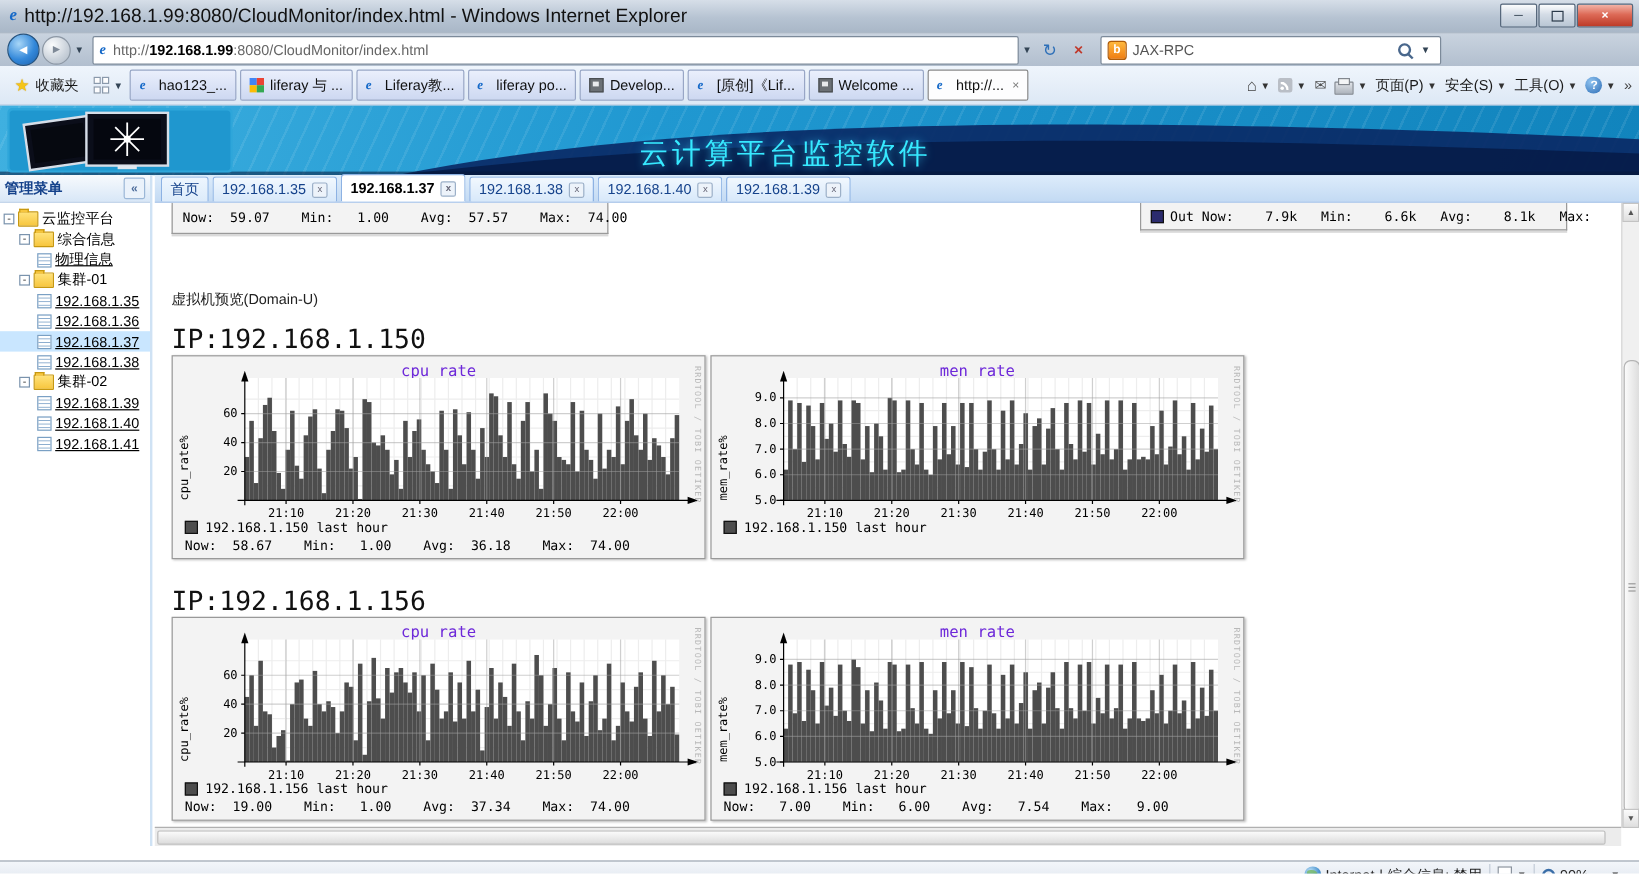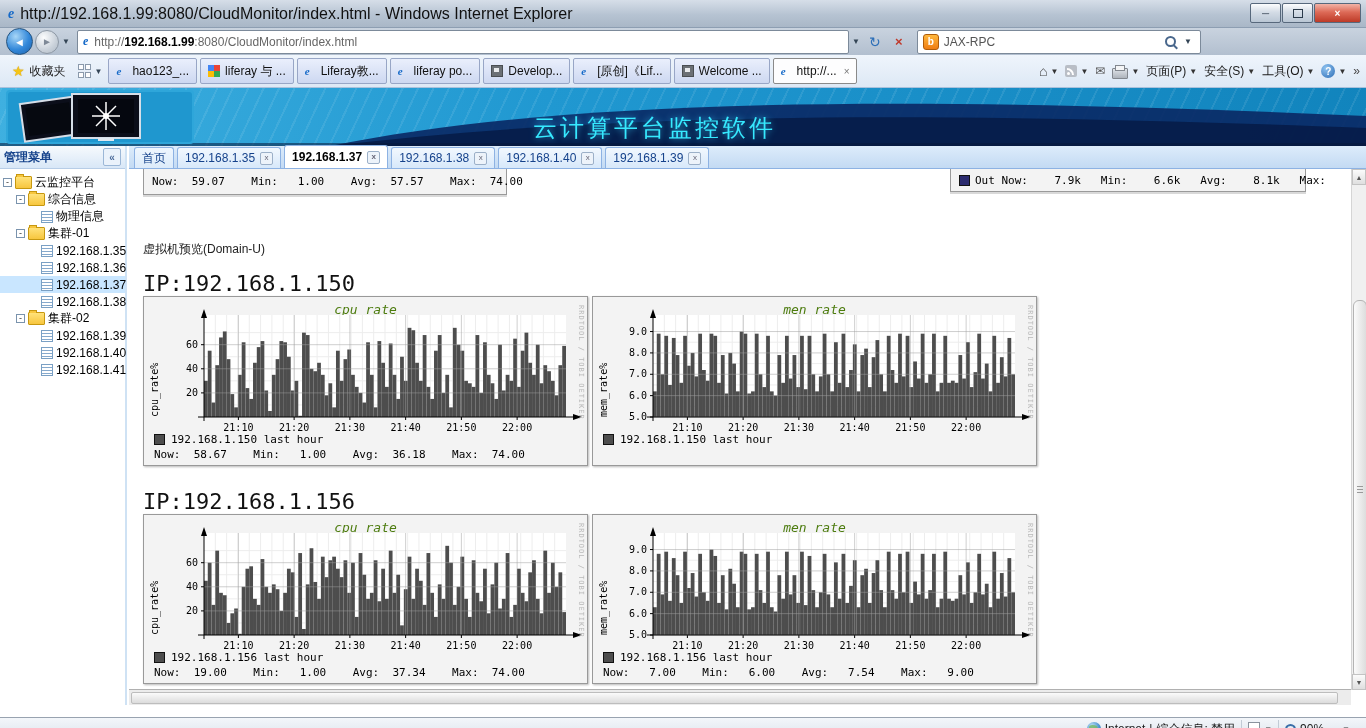--- a/index.html
+++ b/index.html
@@ -84,21 +84,21 @@
   .logo-wrap{position:absolute;left:6px;top:2px;width:188px;height:54px;}
 
   
   .sidebar{left:0;top:146px;width:127px;height:559px;background:#fff;border-right:2px solid #cfe2f4;box-sizing:border-box;}
   .side-header{height:22px;background:linear-gradient(#f7fafd,#d8e7f7);border-bottom:1px solid #b7cde7;
     display:flex;align-items:center;justify-content:space-between;padding:0 4px;font-weight:bold;color:#15428b;}
   .collapse-btn{width:16px;height:16px;border:1px solid #9bb7d7;border-radius:2px;background:#eaf2fb;
     color:#4a6a9a;font-size:10px;display:flex;align-items:center;justify-content:center;}
   .tree{padding-top:5px;}
   .trow{height:17px;display:flex;align-items:center;gap:3px;white-space:nowrap;color:#000;}
-  .trow.l0{padding-left:3px;} .trow.l1{padding-left:16px;} .trow.l2{padding-left:41px;}
+  .trow.l0{padding-left:3px;} .trow.l1{padding-left:16px;} .trow.l2{padding-left:31px;text-decoration:underline;}
   .trow.sel{background:#c9e6ff;}
   .expander{width:9px;height:9px;border:1px solid #7a93ad;background:#fff;font-size:9px;line-height:7px;text-align:center;color:#333;box-sizing:border-box;flex:0 0 9px;}
   .folder{width:15px;height:11px;background:linear-gradient(#ffe27a,#f7c63e);border:1px solid #c79810;border-radius:1px;position:relative;flex:0 0 15px;}
   .folder::before{content:"";position:absolute;left:0;top:-3px;width:6px;height:2px;background:#f7c63e;border:1px solid #c79810;border-bottom:none;}
   .leafico{width:12px;height:12px;border:1px solid #7aa0c4;background:#fff;box-sizing:border-box;flex:0 0 12px;
     background-image:linear-gradient(#86a9cc 1px,transparent 1px);background-size:100% 3px;background-position:0 2px;}
 
   .main{left:129px;top:146px;width:1237px;height:559px;}
   .tabstrip{position:absolute;left:0;top:0;width:100%;height:23px;background:linear-gradient(#ddecfb,#c3daf3);
     border-bottom:1px solid #8db2e3;display:flex;align-items:flex-end;padding-left:5px;box-sizing:border-box;gap:3px;}
@@ -115,21 +115,21 @@
     box-shadow:0 2px 0 #d9d9d9;font-family:"DejaVu Sans Mono",monospace;font-size:11px;color:#000;
     display:flex;align-items:center;gap:5px;padding:0 8px;box-sizing:border-box;white-space:pre;}
   .sq{width:9px;height:9px;border:1px solid #111;flex:0 0 9px;}
 
   .section-label{position:absolute;left:14px;top:72px;color:#222;}
   .ip-heading{position:absolute;left:14px;font-family:"DejaVu Sans Mono",monospace;font-size:22px;color:#111;}
 
   .chart-panel{position:absolute;width:445px;height:170px;background:#f3f3f3;border:1px solid #999;
     box-shadow:1px 1px 2px rgba(0,0,0,.28);box-sizing:border-box;}
   .chart-title{position:absolute;left:0;top:5px;width:100%;text-align:center;
-    font-family:"DejaVu Sans Mono",monospace;font-size:13px;color:#4d7c0f;font-style:italic;}
+    font-family:"DejaVu Sans Mono",monospace;font-size:13px;color:#6d28d9;}
   .chart-ylabel{position:absolute;left:5px;top:26px;height:94px;display:flex;align-items:center;
     writing-mode:vertical-rl;transform:rotate(180deg);font-family:"DejaVu Sans Mono",monospace;font-size:10px;color:#000;}
   .rrd-plot{position:absolute;left:0;top:0;width:445px;height:140px;}
   .watermark{position:absolute;right:2px;top:8px;writing-mode:vertical-rl;
     font-family:"DejaVu Sans Mono",monospace;font-size:7px;color:#b9b9b9;letter-spacing:1px;}
   .legend-row{position:absolute;left:10px;top:136px;display:flex;align-items:center;gap:6px;
     font-family:"DejaVu Sans Mono",monospace;font-size:11px;color:#000;}
   .legend-row .sq{background:#4d4d4d;}
   .stats-row{position:absolute;left:10px;top:151px;font-family:"DejaVu Sans Mono",monospace;font-size:11px;color:#000;white-space:pre;}
 

